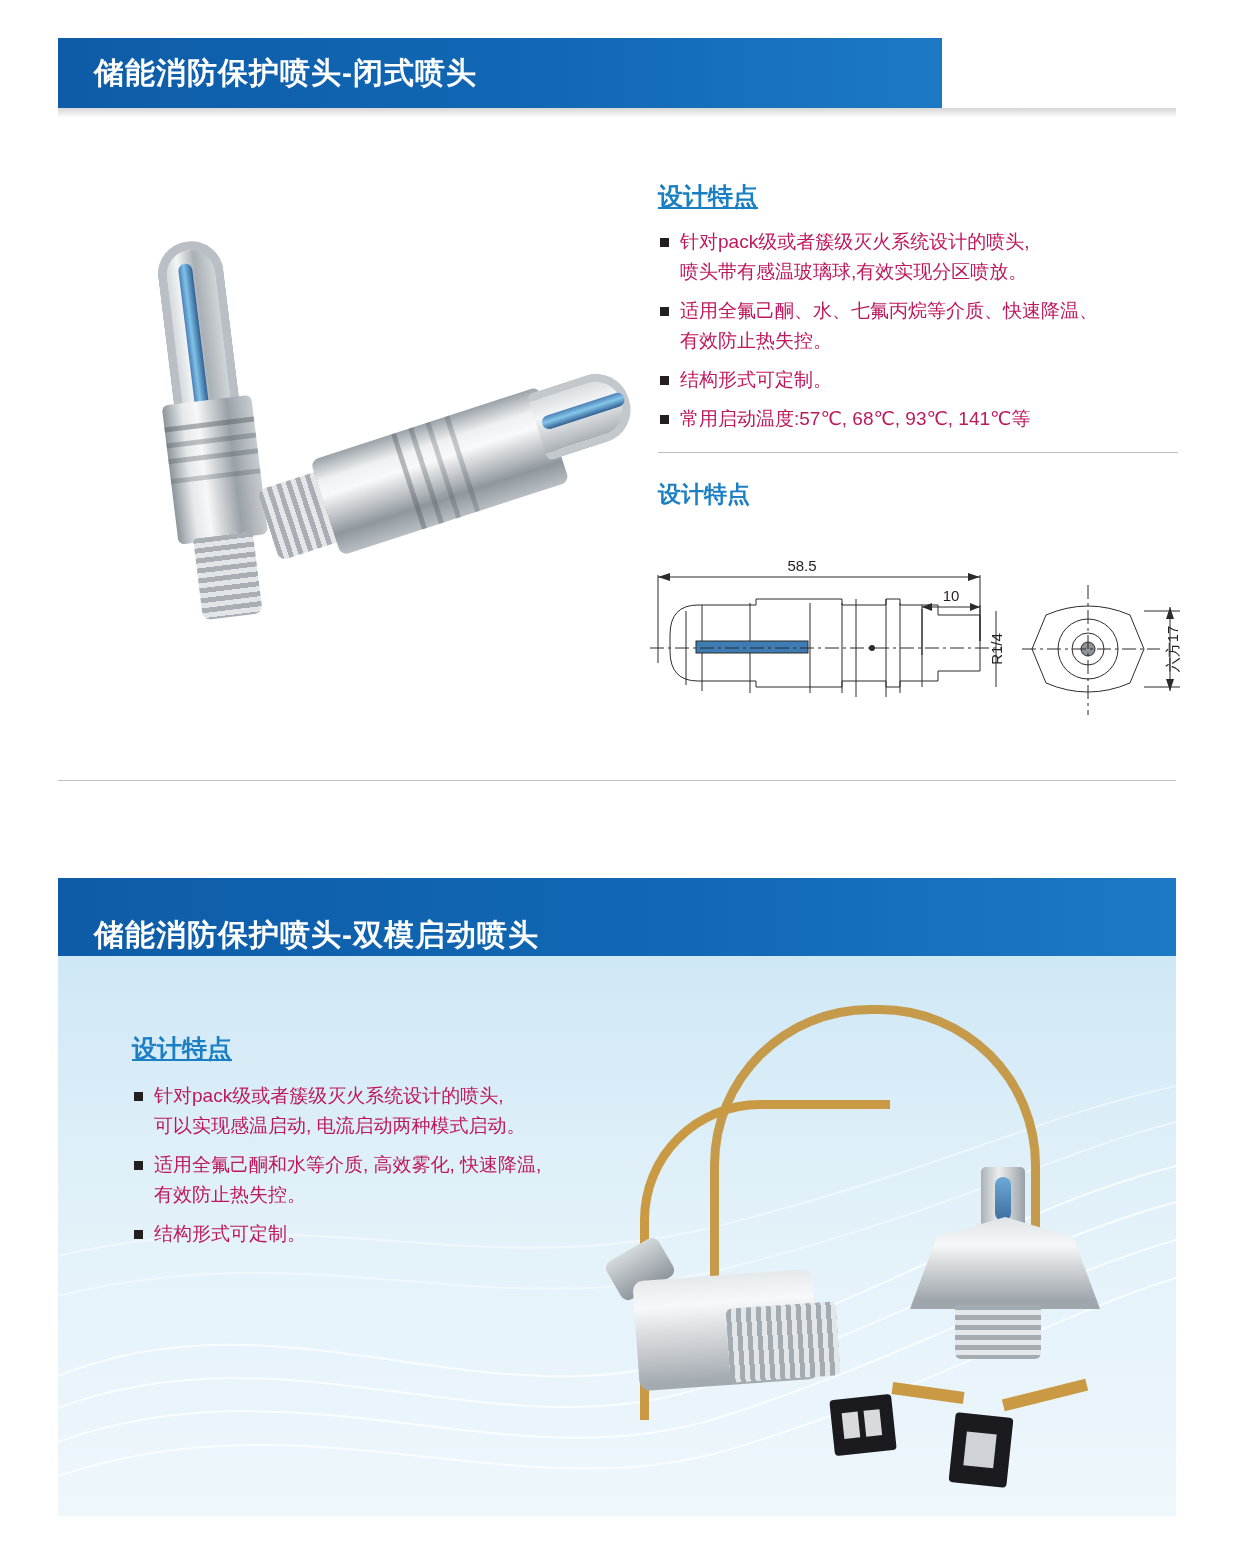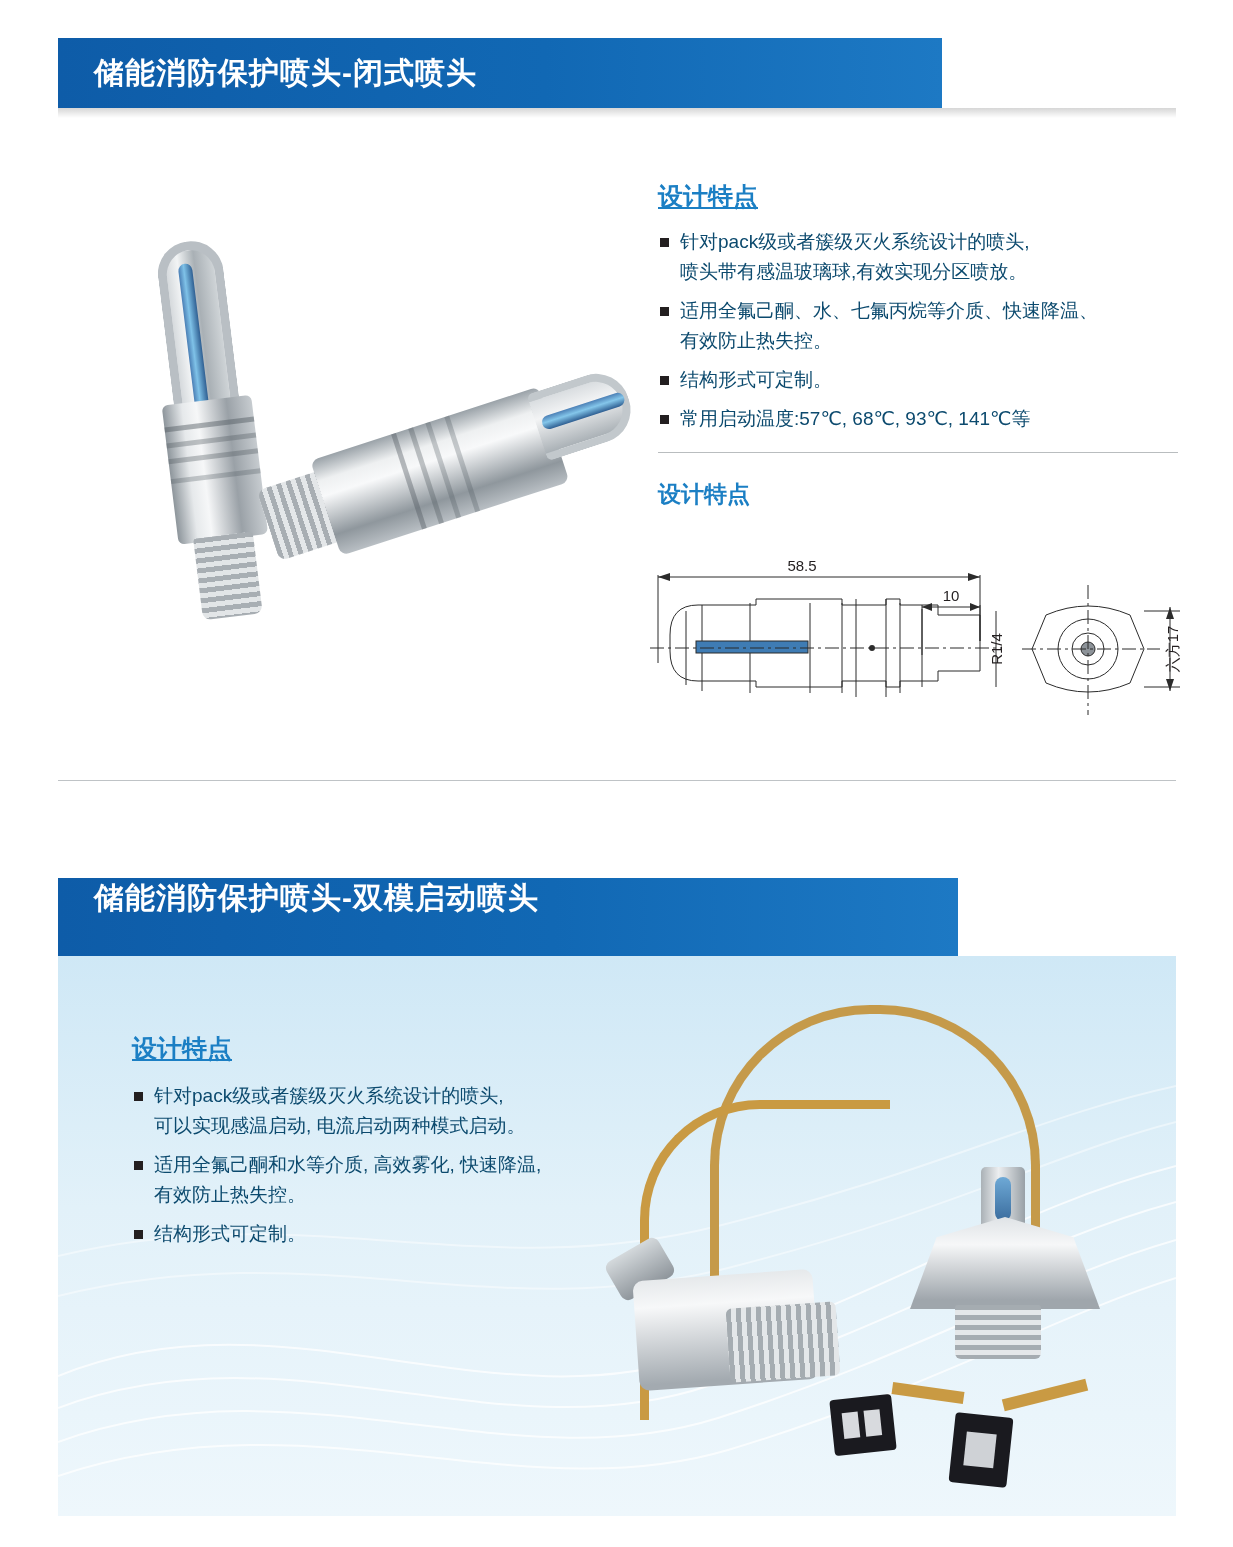--- a/index.html
+++ b/index.html
@@ -133,21 +133,21 @@
   }
   ul.feat {
     list-style: none; margin: 0; padding: 0;
   }
   ul.feat li {
     position: relative;
     padding-left: 22px;
     font-size: 19px;
     line-height: 30px;
     margin-bottom: 9px;
-    color: #0c4a6e;
+    color: #be185d;
   }
   ul.feat li::before {
     content: "";
     position: absolute; left: 2px; top: 11px;
     width: 9px; height: 9px;
     background: #231f20;
   }
   .hr-line {
     border: none;
     border-top: 1px solid #b9bdbf;
@@ -176,23 +176,23 @@
   }
 
   
   .section2 {
     position: absolute;
     left: 0; top: 860px; width: 1233px; height: 687px;
   }
   .banner2 {
     position: absolute;
     left: 58px; top: 18px;
-    width: 900px; height: 78px;
+    width: 1118px; height: 78px;
     background: linear-gradient(to right, #0e5ca8 0%, #1168b4 55%, #1d79c4 100%);
-    display: flex; align-items: flex-start;
+    display: flex; align-items: flex-end;
   }
   .banner2 .banner-title {
     color: #ffffff; font-size: 30px; font-weight: bold; letter-spacing: 1px; margin-left: 36px;
   }
   .panel2 {
     position: absolute;
     left: 58px; top: 96px;
     width: 1118px; height: 560px;
     background: linear-gradient(to bottom, #cfe8f6 0%, #e2f1f9 45%, #eef7fc 100%);
     overflow: hidden;

